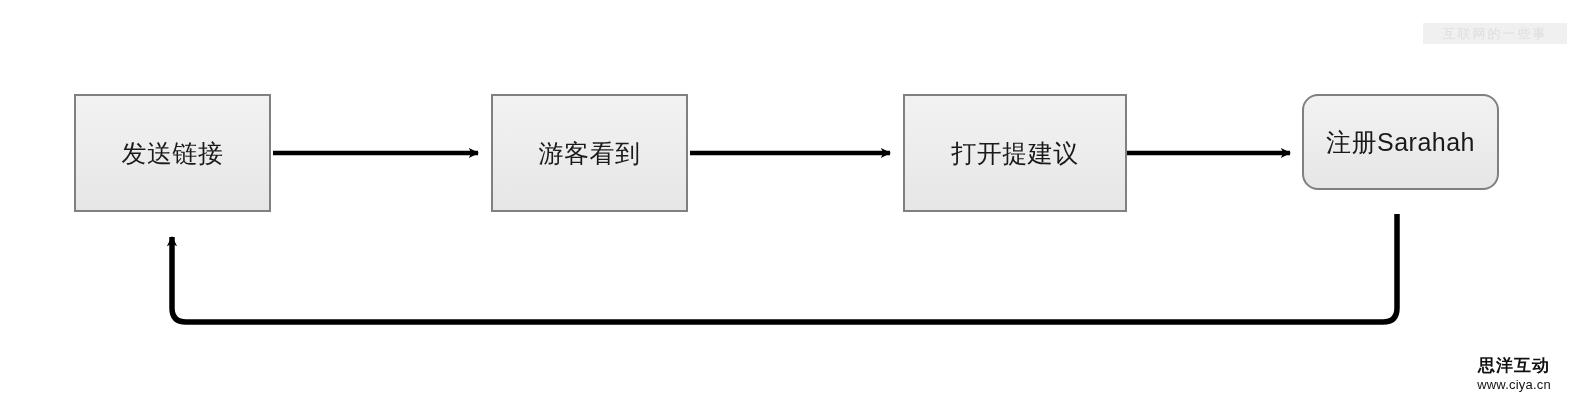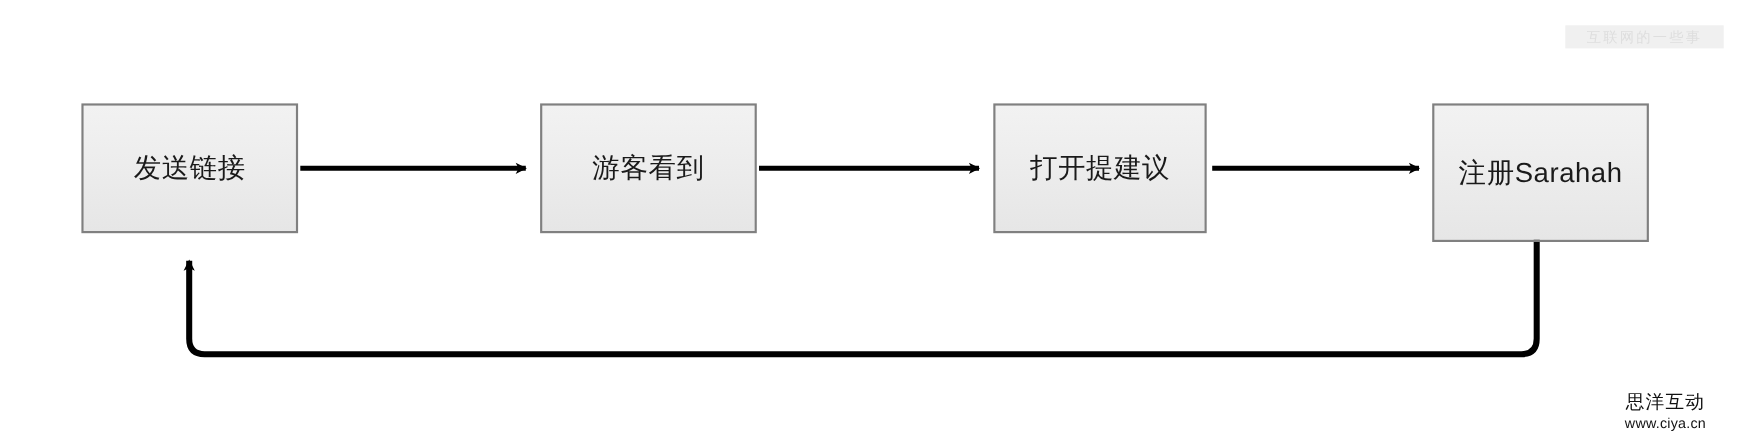--- a/index.html
+++ b/index.html
@@ -37,22 +37,22 @@
     letter-spacing: 0.5px;
     white-space: nowrap;
     user-select: none;
   }
   .node-label {
     display: block;
     line-height: 1;
   }
   #node-0 { left: 74px;   top: 94px; width: 197px; height: 118px; }
   #node-1 { left: 491px;  top: 94px; width: 197px; height: 118px; }
-  #node-2 { left: 903px;  top: 94px; width: 194px; height: 118px; }
-  #node-3 { left: 1302px; top: 94px; width: 197px; height: 126px; }
+  #node-2 { left: 903px;  top: 94px; width: 224px; height: 118px; }
+  #node-3 { left: 1302px; top: 94px; width: 197px; height: 96px; border-radius: 16px; }
 
   .watermark {
     position: absolute;
     left: 1423px;
     top: 23px;
     width: 144px;
     height: 21px;
     background: #f0f0f0;
     color: #dedede;
     font-size: 13px;
@@ -67,21 +67,21 @@
     position: absolute;
     left: 1458px;
     top: 356px;
     width: 112px;
     text-align: center;
     user-select: none;
   }
   .brand-name {
     display: block;
     font-size: 17px;
-    font-weight: normal;
+    font-weight: bold;
     color: #111111;
     letter-spacing: 1px;
     line-height: 1.15;
   }
   .brand-url {
     display: block;
     font-size: 13px;
     font-weight: normal;
     color: #111111;
     letter-spacing: 0.2px;

